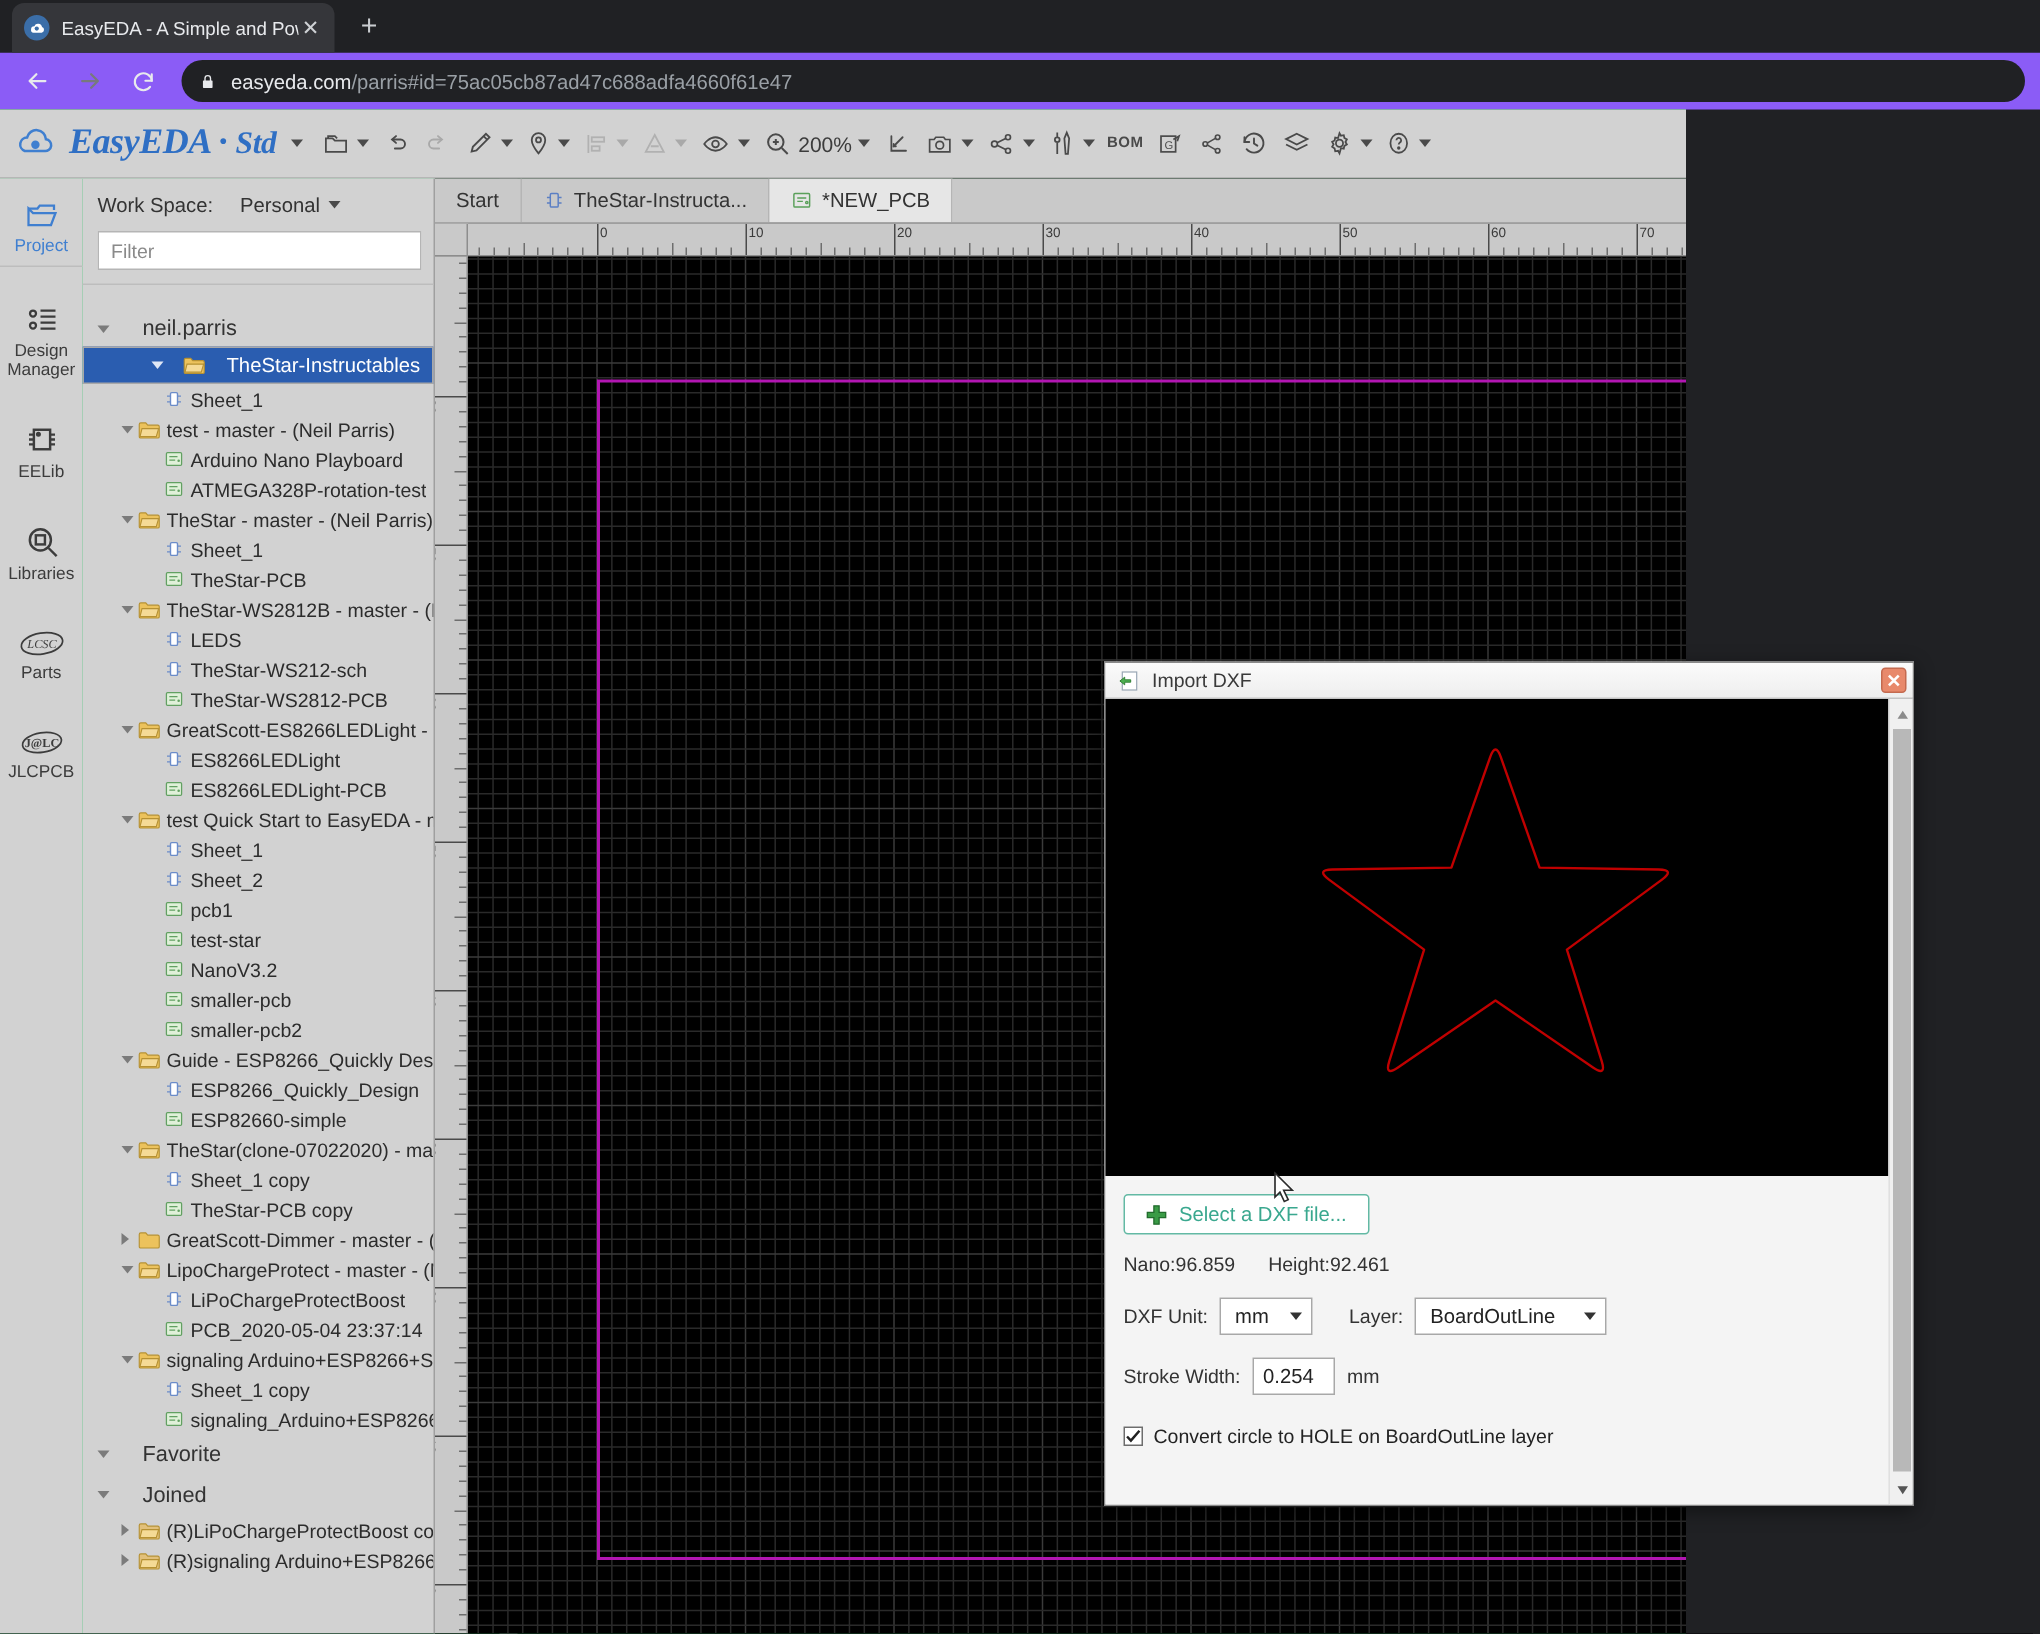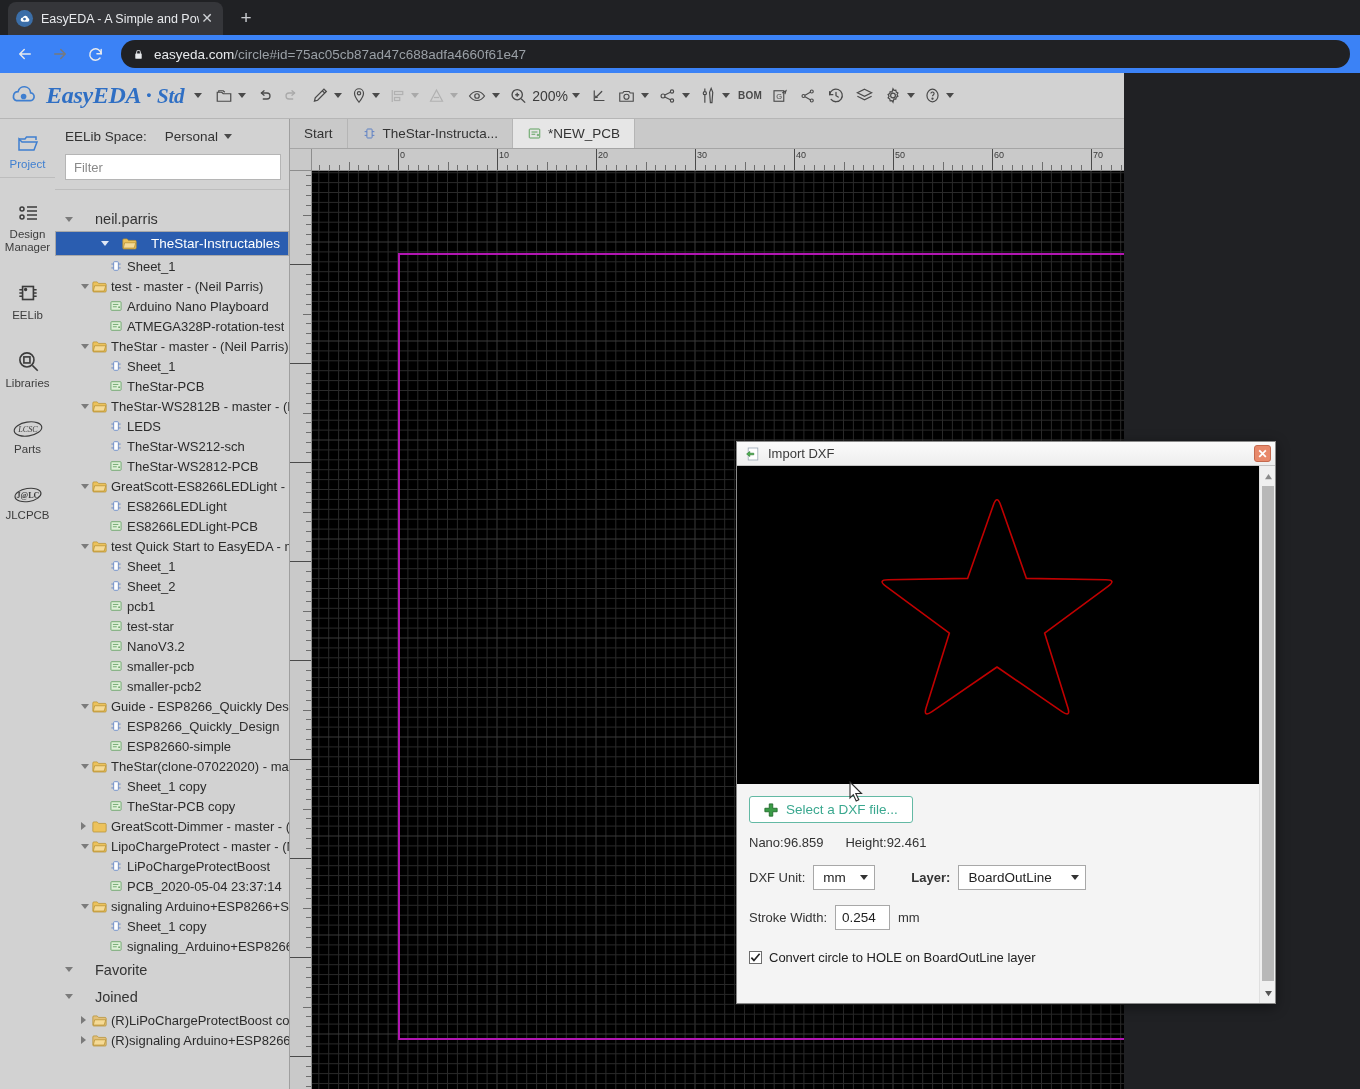--- a/index.html
+++ b/index.html
@@ -28,21 +28,21 @@
   }
   .btab .favicon svg { display:block; }
   .btab .ttl { flex:1; white-space:nowrap; overflow:hidden; font-size:12.5px; color:#e8eaed; }
   .btab .xclose { width:16px; height:16px; color:#cfd2d5; font-size:14px; line-height:14px; text-align:center; flex:0 0 16px;}
   .newtab {
     width:28px; height:28px; margin-left:9px; margin-bottom:3px; color:#c9ccd0;
     display:flex; align-items:center; justify-content:center; font-size:19px; font-weight:300;
   }
 
   #browser-toolbar {
-    height:38px; background:#3b82f6; display:flex; align-items:center; padding:0 10px;
+    height:38px; background:#8b5cf6; display:flex; align-items:center; padding:0 10px;
   }
   .navbtn { width:30px; height:30px; display:flex; align-items:center; justify-content:center; color:#e8eaed; margin-right:5px;}
   .navbtn.disabled { color:#77797c; }
   #omnibox {
     flex:1; height:28px; background:#202124; border-radius:14px; display:flex; align-items:center;
     padding:0 12px; margin-left:6px; color:#9aa0a6; font-size:13.5px;
   }
   #omnibox .lockicon { margin-right:10px; display:flex; }
   #omnibox .host { color:#e8eaed; }
   #omnibox .path { color:#9aa0a6; }
@@ -245,21 +245,21 @@
         <path d="M20 5v6h-6"></path>
       </svg>
   </div>
   <div id="omnibox">
     <span class="lockicon">
       <svg width="11" height="13" viewBox="0 0 24 24" fill="#e8eaed">
           <path d="M12 2a5 5 0 00-5 5v3H6a1 1 0 00-1 1v9a1 1 0 001 1h12a1 1 0 001-1v-9a1 1 0 00-1-1h-1V7a5 5 0 00-5-5zm0 2a3 3 0 013 3v3H9V7a3 3 0 013-3z"></path>
         </svg>
     </span>
     <span class="host">easyeda.com</span>
-      <span class="path">/circle#id=75ac05cb87ad47c688adfa4660f61e47</span>
+      <span class="path">/parris#id=75ac05cb87ad47c688adfa4660f61e47</span>
   </div>
 </div>
 
 <div id="app">
 
   <div id="eda-toolbar">
     <div class="logo">
       <svg width="30" height="24" viewBox="0 0 32 24">
         <path d="M7 17a5 5 0 011.6-9.7A6.8 6.8 0 0122 8.6 4.2 4.2 0 0121 17z" fill="none" stroke="#3f7fd0" stroke-width="1.8"></path>
         <circle cx="14.5" cy="12.5" r="3" fill="#3f7fd0"></circle>
@@ -465,21 +465,21 @@
         <svg width="36" height="22" viewBox="0 0 44 22">
             <ellipse cx="22" cy="11" rx="16" ry="8" fill="none" stroke="#3c3c3c" stroke-width="1.4" transform="rotate(-9 22 11)"></ellipse>
             <text x="22" y="15" text-anchor="middle" font-size="10" font-weight="bold" font-family="Liberation Serif" fill="#3c3c3c">J@LC</text>
           </svg>
         <span class="lbl">JLCPCB</span>
       </div>
     </div>
 
     <div id="project-panel">
       <div id="ws-row">
-        <span class="wslabel">EELib Space:</span>
+        <span class="wslabel">Work Space:</span>
         <span class="wsval">Personal</span>
         <span class="caret" style="margin-left:6px;"></span>
       </div>
       <div id="filter-box">
         <span>Filter</span>
       </div>
       <div id="panel-sep"></div>
 
       <div id="tree">
           <div class="trow" style="height: 24px;">
@@ -1461,21 +1461,21 @@
             <span>Nano:96.859</span>
             <span>Height:92.461</span>
           </div>
 
           <div class="formrow">
             <span>DXF Unit:</span>
             <span class="sel" style="width:62px">
               <span>mm</span>
               <i class="sc"></i>
             </span>
-            <span style="margin-left:28px;font-weight:bold;">Layer:</span>
+            <span style="margin-left:16px;">Layer:</span>
             <span class="sel" style="width:128px">
               <span>BoardOutLine</span>
               <i class="sc"></i>
             </span>
           </div>
 
           <div class="formrow">
             <span>Stroke Width:</span>
             <span class="txtin">
               <span>0.254</span>

